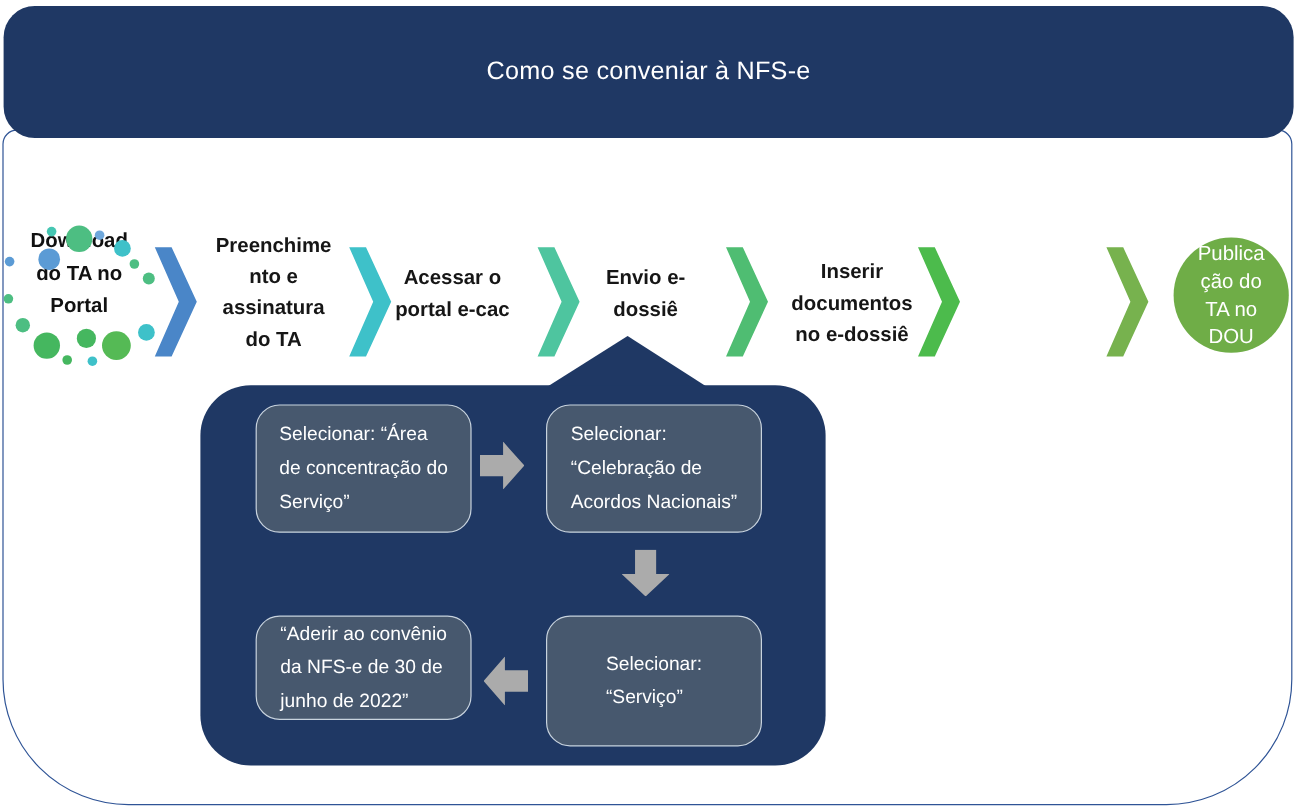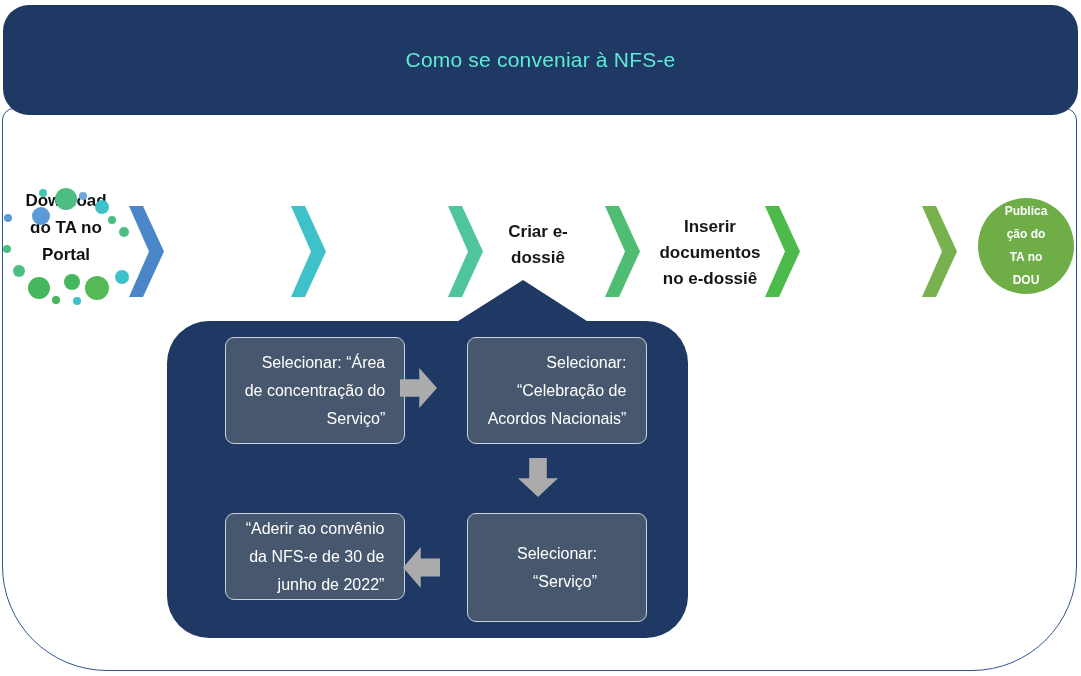--- a/index.html
+++ b/index.html
@@ -10,50 +10,50 @@
   .panel{
     position:absolute;left:2px;top:108px;width:1075px;height:563px;
     border:1.5px solid #2F5496;border-radius:12px 12px 105px 105px;
     background:#ffffff;box-sizing:border-box;
   }
   .titlebar{
     position:absolute;left:3px;top:5px;width:1075px;height:110px;
     border-radius:26px;display:flex;align-items:center;justify-content:center;
     z-index:3;
   }
-  .titlebar .title{color:#5eead4;font-size:21px;letter-spacing:.2px;}
+  .titlebar .title{color:#ffffff;font-size:21px;letter-spacing:.2px;}
   .flow{position:absolute;left:0;top:0;width:1081px;height:330px;z-index:2;}
   .step-label{
     position:absolute;color:#161616;font-weight:bold;font-size:17px;
     line-height:26px;text-align:center;white-space:pre-line;
   }
   .chevron{position:absolute;width:37px;height:93px;top:205px;}
   .bubble-cloud{position:absolute;left:0;top:178px;width:132px;height:130px;}
   .bubble{position:absolute;border-radius:50%;}
   .bubble-label{
     position:absolute;left:0;top:9px;width:132px;text-align:center;
     color:#111;font-weight:bold;font-size:17px;line-height:27px;white-space:pre-line;
   }
   .end-circle{
     position:absolute;left:978px;top:198px;width:96px;height:96px;border-radius:50%;
     display:flex;align-items:center;justify-content:center;text-align:center;
   }
   .end-circle .end-label{
-    color:#ffffff;font-weight:bold;font-size:12px;line-height:23px;white-space:pre-line;
+    color:#ffffff;font-weight:normal;font-size:17px;line-height:23px;white-space:pre-line;
   }
   .callout{
     position:absolute;left:167px;top:321px;width:521px;height:317px;
     border-radius:42px;z-index:2;
   }
   .callout-pointer{position:absolute;left:455px;top:280px;z-index:2;}
   .sub-box{
     position:absolute;width:180px;height:107px;background:#47586E;
-    border:1.5px solid #C8D3DE;border-radius:9px;box-sizing:border-box;
-    display:flex;align-items:center;justify-content:center;text-align:right;
-    color:#ffffff;font-size:16px;line-height:28px;white-space:pre-line;margin-left:12px;
+    border:1.5px solid #C8D3DE;border-radius:20px;box-sizing:border-box;
+    display:flex;align-items:center;justify-content:center;text-align:left;
+    color:#ffffff;font-size:16px;line-height:28px;white-space:pre-line;
   }
   .sub-box.b1{left:46px;top:16px;}
   .sub-box.b2{left:288px;top:16px;}
   .sub-box.b3{left:288px;top:192px;height:109px;}
   .sub-box.b4{left:46px;top:192px;height:87px;}
   .block-arrow{position:absolute;}
   .arrow-right{left:233px;top:47px;width:37px;height:40px;
     clip-path:polygon(0% 28%,52% 28%,52% 0%,100% 50%,52% 100%,52% 72%,0% 72%);}
   .arrow-down{left:351px;top:137px;width:40px;height:39px;
     clip-path:polygon(28% 0%,72% 0%,72% 52%,100% 52%,50% 100%,0% 52%,28% 52%);}
@@ -90,31 +90,37 @@
       <div class="bubble" style="left: 85px; top: 98px; width: 24px; height: 24px; background: rgb(85, 186, 85);"></div>
       <div class="bubble" style="left: 115px; top: 92px; width: 14px; height: 14px; background: rgb(62, 193, 201);"></div>
       <div class="bubble" style="left: 52px; top: 118px; width: 8px; height: 8px; background: rgb(69, 183, 95);"></div>
       <div class="bubble" style="left: 73px; top: 119px; width: 8px; height: 8px; background: rgb(62, 193, 201);"></div>
     </div>
 
   <svg class="chevron" style="left:128px" viewBox="0 0 37 93">
     <polygon points="1,1 15,1 36,46.5 15,92 1,92 21,46.5" fill="#4A86C8"></polygon>
   </svg>
 
+  <div class="step-label" style="left:166px;top:192px;width:124px;">Preenchime
+nto e
+assinatura
+do TA</div>
 
   <svg class="chevron" style="left:290px" viewBox="0 0 37 93">
     <polygon points="1,1 15,1 36,46.5 15,92 1,92 21,46.5" fill="#3EC1C9"></polygon>
   </svg>
 
+  <div class="step-label" style="left:324px;top:219px;width:106px;">Acessar o
+portal e-cac</div>
 
   <svg class="chevron" style="left:447px" viewBox="0 0 37 93">
     <polygon points="1,1 15,1 36,46.5 15,92 1,92 21,46.5" fill="#4EC59F"></polygon>
   </svg>
 
-  <div class="step-label" style="left:486px;top:219px;width:104px;">Criar e-
+  <div class="step-label" style="left:486px;top:219px;width:104px;">Envio e-
 dossiê</div>
 
   <svg class="chevron" style="left:604px" viewBox="0 0 37 93">
     <polygon points="1,1 15,1 36,46.5 15,92 1,92 21,46.5" fill="#4FBD72"></polygon>
   </svg>
 
   <div class="step-label" style="left:644px;top:214px;width:132px;">Inserir
 documentos
 no e-dossiê</div>
 

